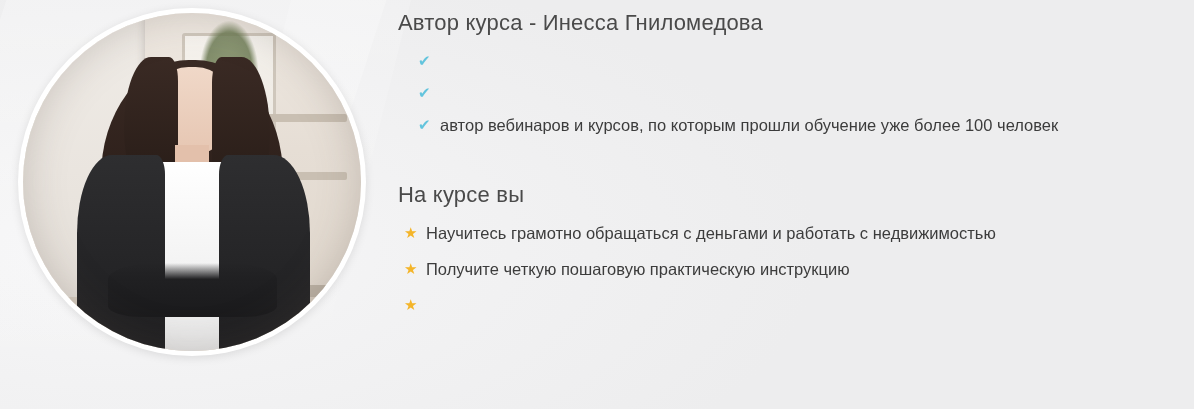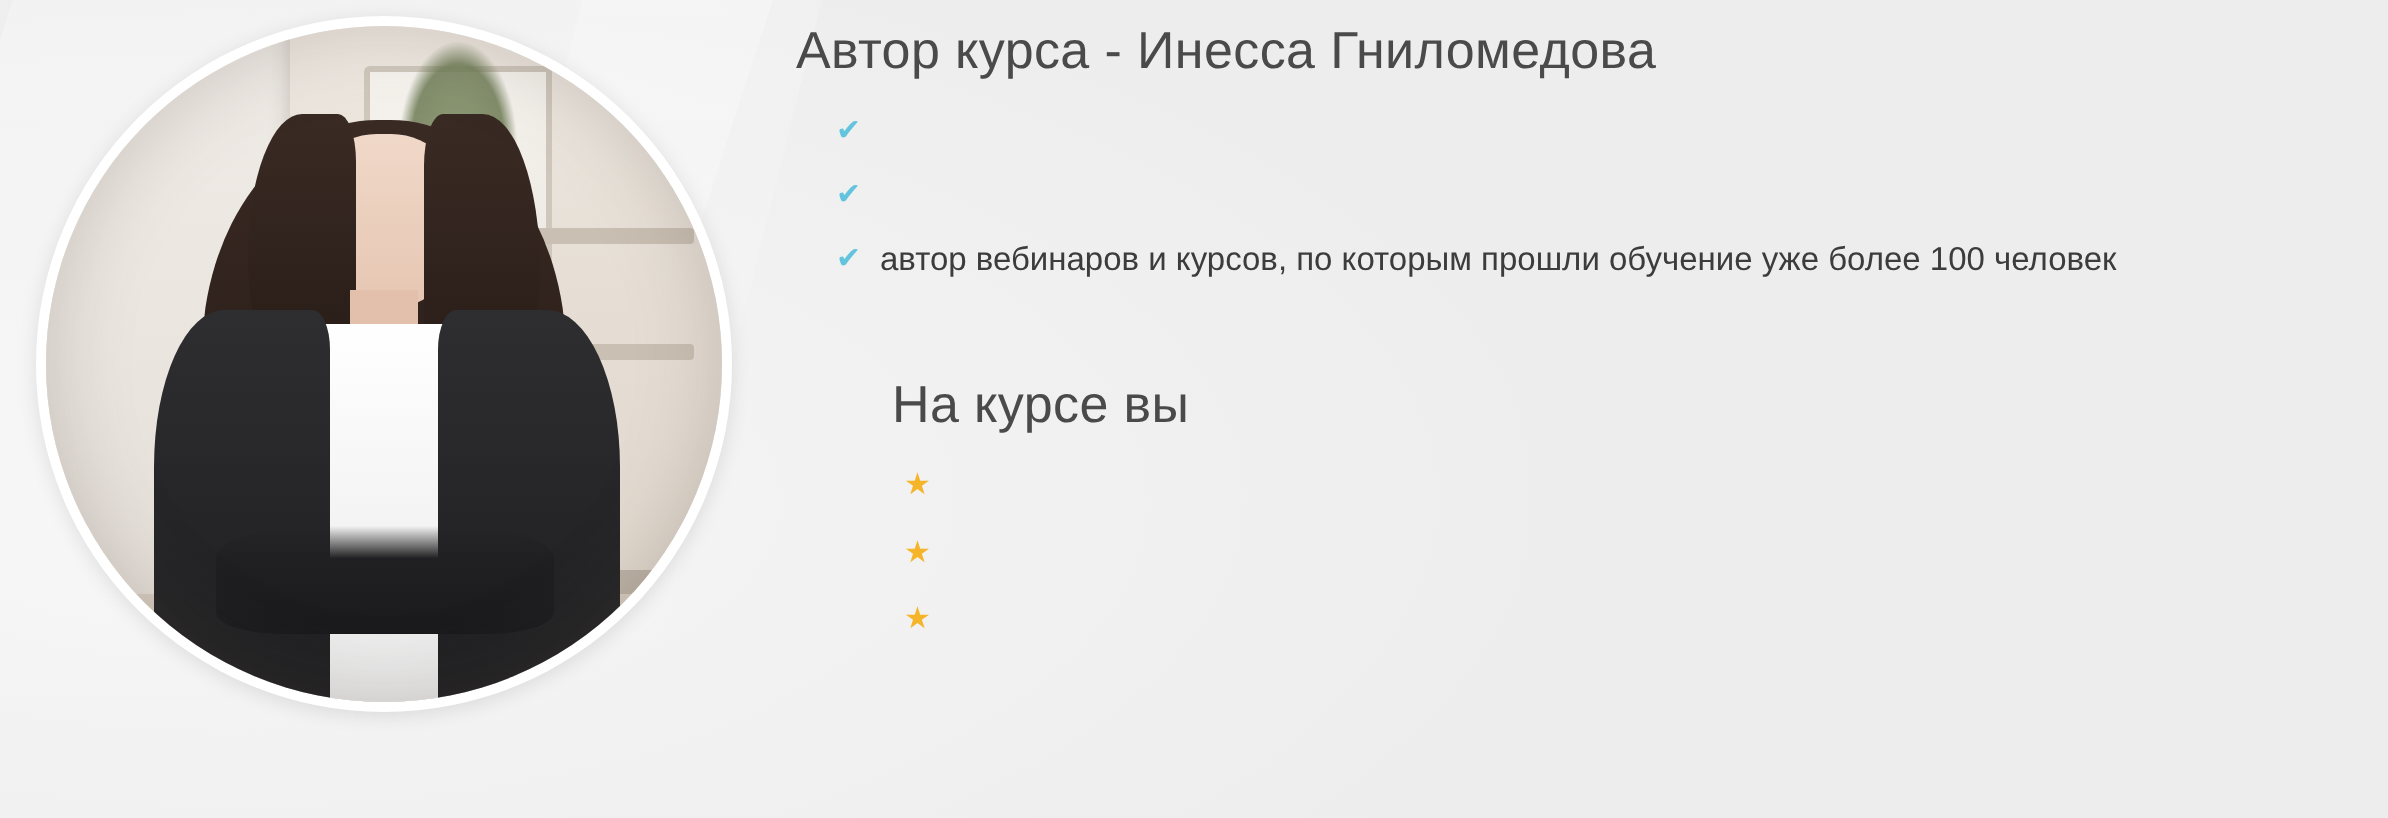--- a/index.html
+++ b/index.html
@@ -198,27 +198,27 @@
 
   
   .content {
     position: absolute;
     left: 398px;
     top: 10px;
     width: 770px;
   }
   h2.heading {
     margin: 0;
-    font-size: 26px;
+    font-size: 22px;
     font-weight: 400;
     color: #4a4a4a;
     letter-spacing: .2px;
     line-height: 1.2;
   }
-  .section-2 { margin-top: 44px; margin-left: 48px; }
+  .section-2 { margin-top: 44px; }
 
   ul.list {
     list-style: none;
     margin: 14px 0 0 0;
     padding: 0;
   }
   ul.list li {
     display: flex;
     align-items: flex-start;
     margin: 0 0 10px 0;
@@ -293,23 +293,25 @@
         <span class="li-text">автор вебинаров и курсов, по которым прошли обучение уже более 100 человек</span>
       </li>
     </ul>
 
     <div class="section-2">
       <h2 class="heading">На курсе вы</h2>
 
       <ul class="list star">
         <li>
           <span class="bullet star">★</span>
+          <span class="li-text">Научитесь грамотно обращаться с деньгами и работать с недвижимостью</span>
         </li>
         <li>
           <span class="bullet star">★</span>
+          <span class="li-text">Получите четкую пошаговую практическую инструкцию</span>
         </li>
         <li>
           <span class="bullet star">★</span>
         </li>
       </ul>
     </div>
 
   </div>
 </div>
 

